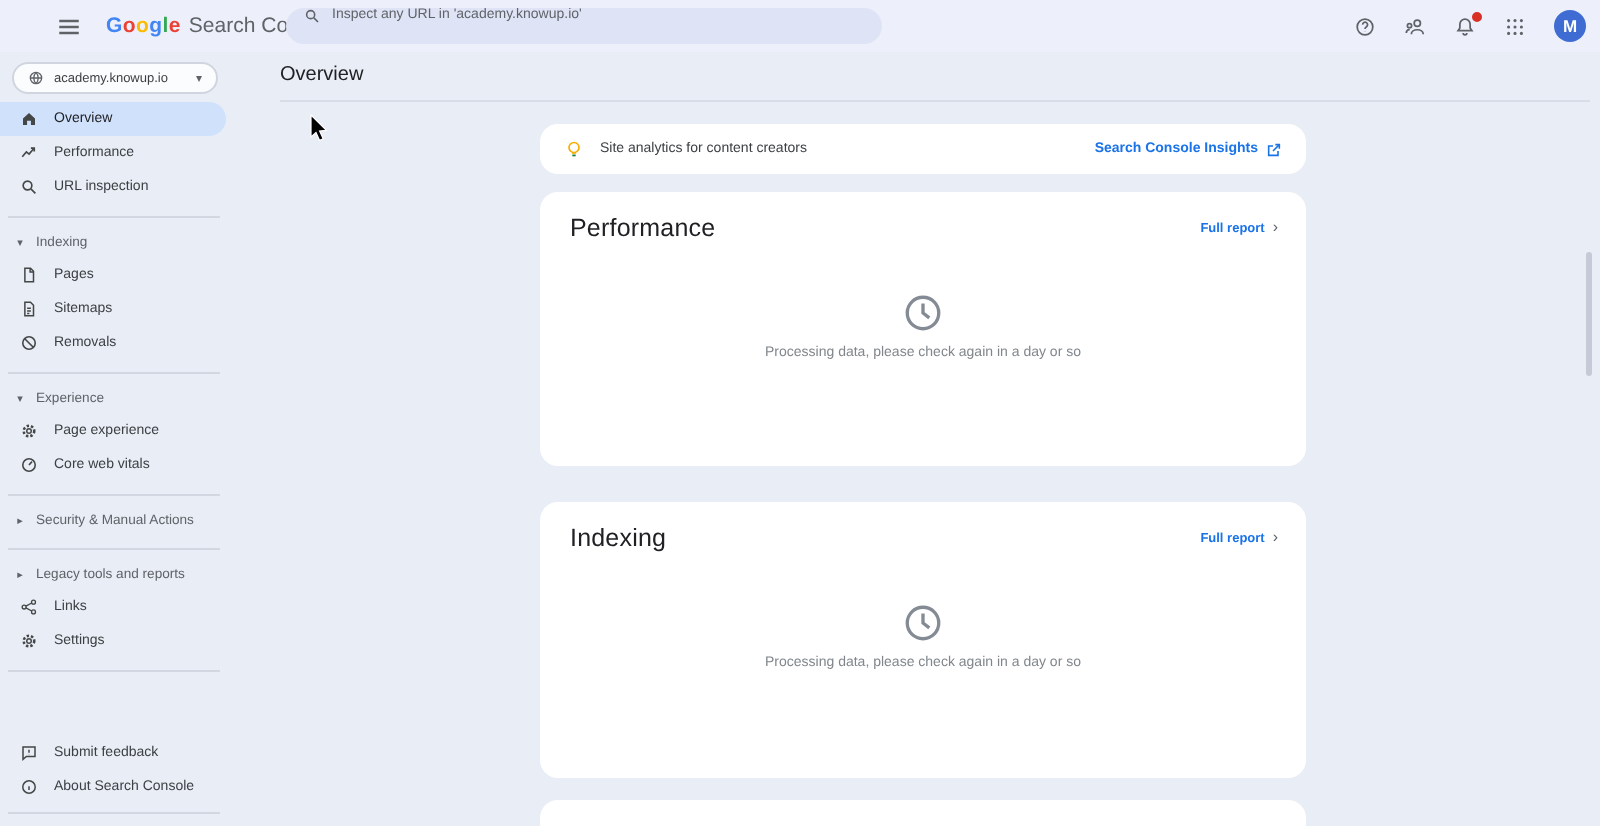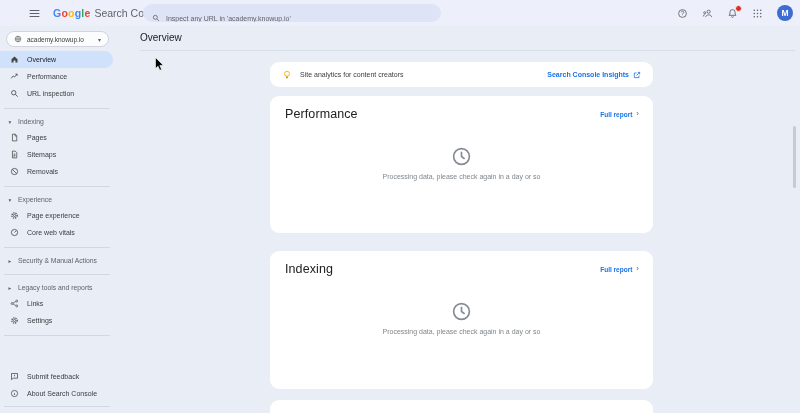--- a/index.html
+++ b/index.html
@@ -6,21 +6,21 @@
   html,body { background:#fff; }
   body { font-family:"Liberation Sans","DejaVu Sans",sans-serif; -webkit-font-smoothing:antialiased; }
   .app { position:relative; width:800px; height:413px; background:#e9edf6; overflow:hidden; }
 
   
   .header { position:absolute; top:0; left:0; right:0; height:26px; background:#edf0fa; display:flex; align-items:center; z-index:5; }
   .hamburger { margin-left:28px; width:13px; height:13px; display:flex; }
   .logo { display:flex; align-items:baseline; margin-left:12px; white-space:nowrap; }
   .logo-word { font-size:10.5px; font-weight:600; letter-spacing:.2px; }
   .logo-product { font-size:10.5px; color:#5f6368; margin-left:4px; }
-  .searchbar { position:absolute; left:143px; top:4px; width:298px; height:18px; background:#dee4f6; border-radius:9px; display:flex; align-items:flex-end; padding:0 9px; gap:6px; }
+  .searchbar { position:absolute; left:143px; top:4px; width:298px; height:18px; background:#dee4f6; border-radius:9px; display:flex; align-items:flex-start; padding:0 9px; gap:6px; }
   .searchbar .sicon { width:8px; height:8px; display:flex; flex:none; }
   .searchbar input { flex:1; border:none; background:transparent; outline:none; font-size:7px; color:#3c4043; font-family:inherit; }
   .searchbar input::placeholder { color:#5f6368; opacity:1; }
   .header-right { position:absolute; right:7px; top:0; height:26px; display:flex; align-items:center; gap:14px; }
   .hicon { width:11px; height:11px; position:relative; display:flex; }
   .hicon svg { width:100%; height:100%; }
   .badge-dot { position:absolute; top:-3px; right:-4px; width:7px; height:7px; border-radius:50%; border:1px solid #edf0fa; }
   .avatar { width:16px; height:16px; border-radius:50%; color:#fff; font-size:8.5px; font-weight:700; display:flex; align-items:center; justify-content:center; }
 
   

